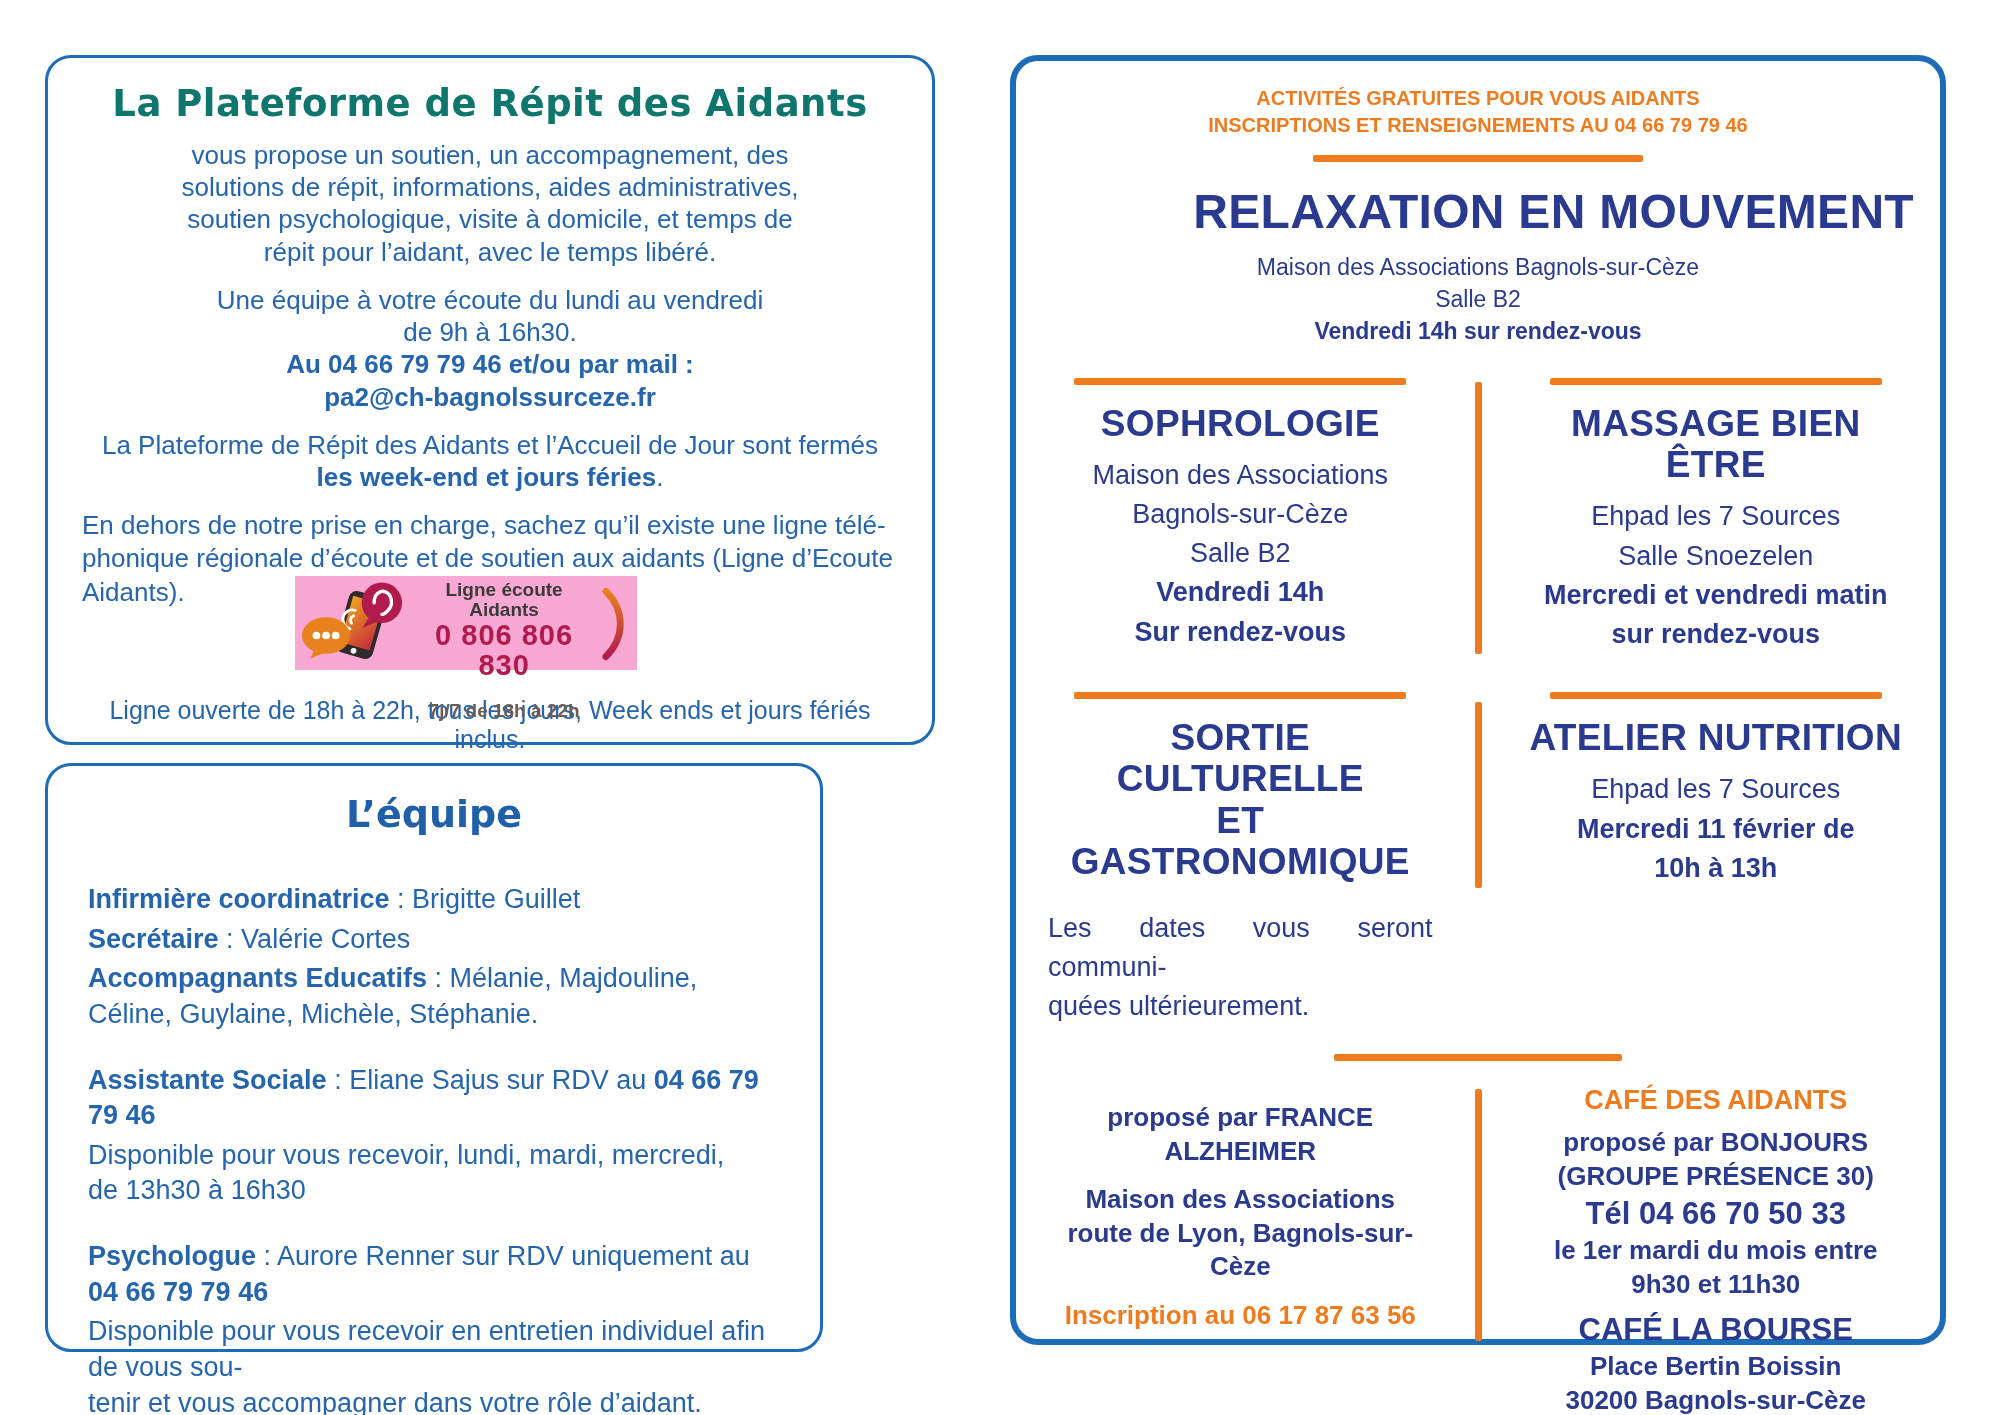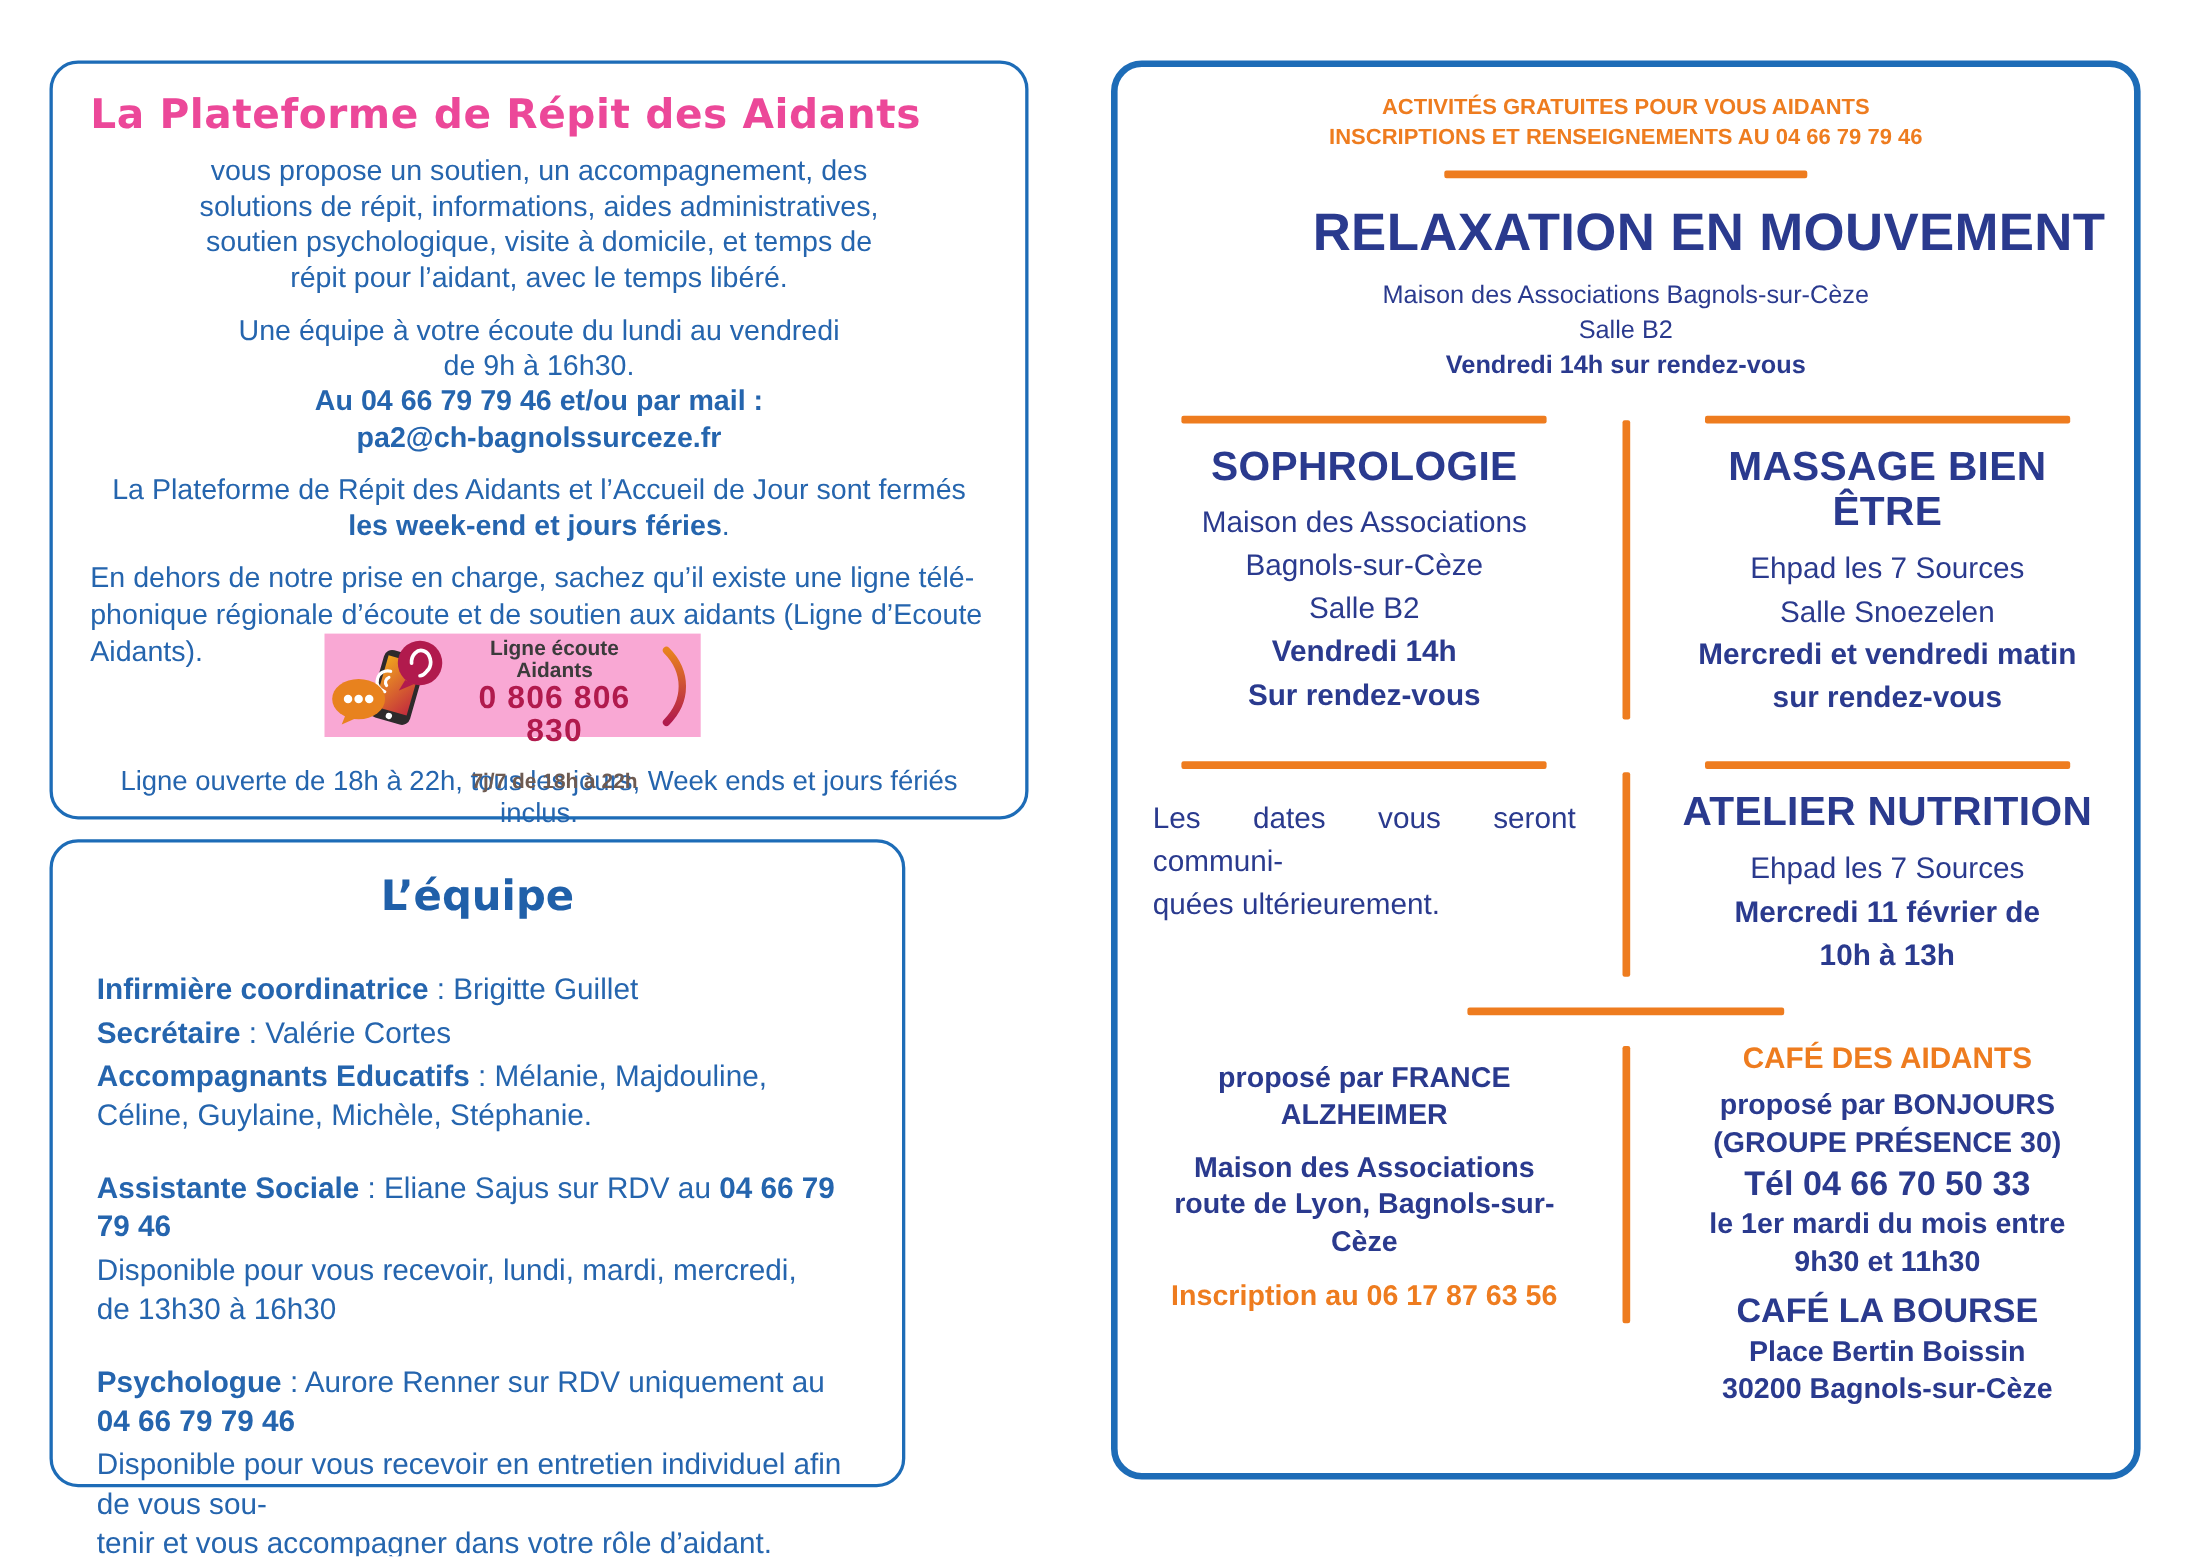--- a/index.html
+++ b/index.html
@@ -5,21 +5,21 @@
   html,body{margin:0;padding:0;background:#ffffff;}
   body{width:2000px;height:1415px;font-family:"Liberation Sans",sans-serif;-webkit-font-smoothing:antialiased;}
   .page{position:relative;width:2000px;height:1415px;background:#fff;overflow:hidden;}
 
   
   .box{box-sizing:border-box;background:#fff;border:3px solid #1d6cb7;border-radius:26px;}
   .box-top{position:absolute;left:45px;top:55px;width:890px;height:690px;padding:18px 34px 10px;}
   .box-team{position:absolute;left:45px;top:763px;width:778px;height:589px;padding:22px 40px;}
 
   .blue{color:#2565ae;}
-  .lt-title{text-align:left;font-family:"DejaVu Sans",sans-serif;font-weight:bold;font-size:37px;color:#ec4899;letter-spacing:.5px;margin:6px 0 14px;}
+  .lt-title{text-align:center;font-family:"DejaVu Sans",sans-serif;font-weight:bold;font-size:37px;color:#0f766e;letter-spacing:.5px;margin:6px 0 14px;}
   .lt-p{font-size:26px;line-height:1.24;text-align:center;margin:0 0 16px;}
   .lt-p b{font-weight:bold;}
   .lt-left{text-align:left;margin-bottom:0;}
   .hotline-row{display:flex;align-items:flex-start;margin-top:2px;}
   .hotline-row .aid{font-size:26px;line-height:1.24;}
   .lt-footer{font-size:25px;text-align:center;margin-top:26px;}
 
   
   .logo-badge{position:relative;width:342px;height:94px;background:#f9a8d4;margin-left:110px;display:flex;align-items:flex-start;padding:4px 10px 4px 6px;box-sizing:border-box;}
   .logo-text{margin-left:4px;text-align:center;line-height:1.05;position:relative;z-index:2;}
@@ -201,20 +201,24 @@
           <span>Salle Snoezelen</span><br>
           <span class="b">Mercredi et vendredi matin</span><br>
           <span class="b">sur rendez-vous</span>
         </div>
       </div>
     </div>
 
     <div class="two-col row-2">
       <div class="sec">
         <div class="hr-orange sec-rule"></div>
+        <div class="sec-title">
+          <span>SORTIE CULTURELLE</span><br>
+          <span>ET GASTRONOMIQUE</span>
+        </div>
         <div class="sortie-body">
           <span class="just">Les dates vous seront communi-</span>
           <span>quées ultérieurement.</span>
         </div>
       </div>
       <div class="vdiv vdiv-2"></div>
       <div class="sec">
         <div class="hr-orange sec-rule"></div>
         <div class="sec-title">ATELIER NUTRITION</div>
         <div class="sec-lines">

